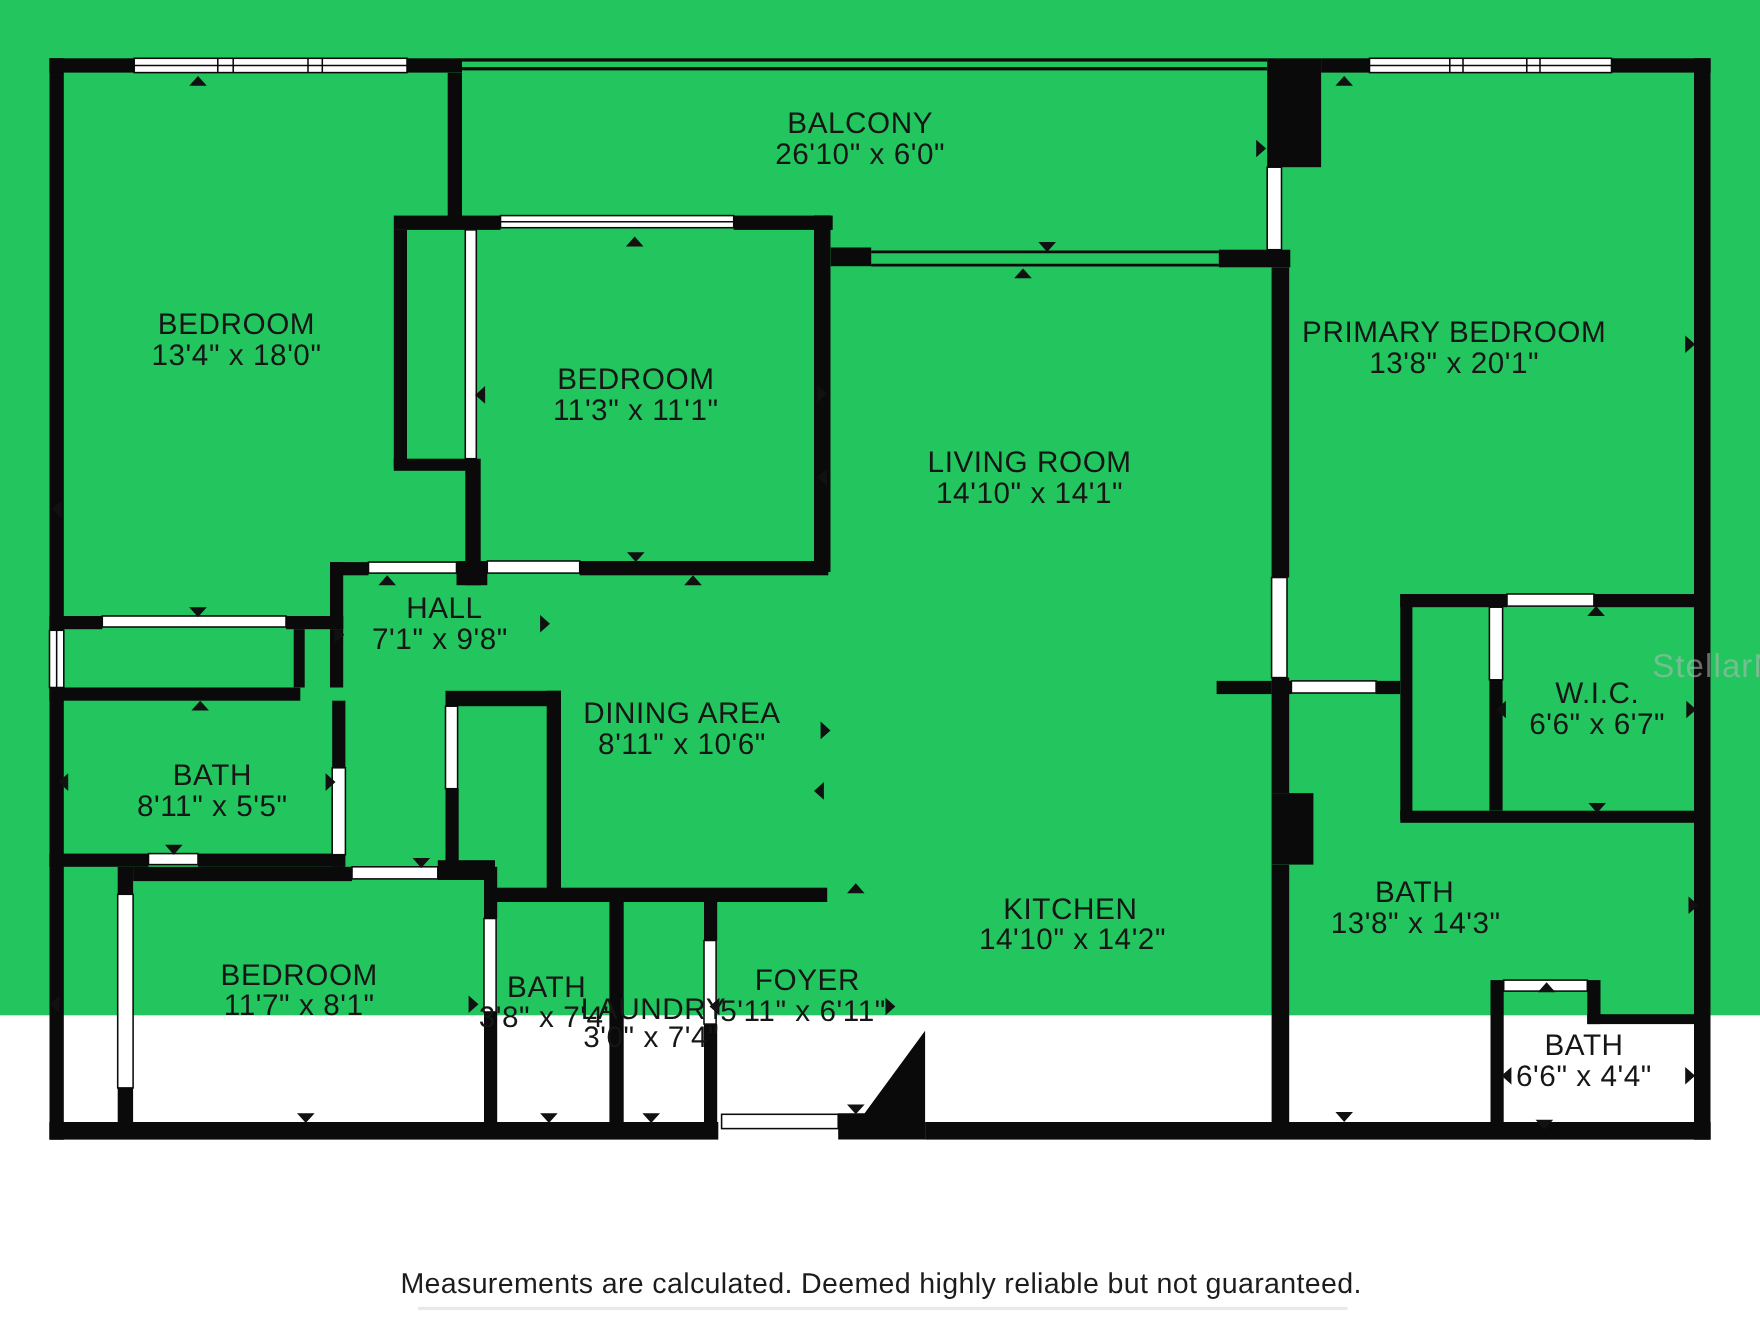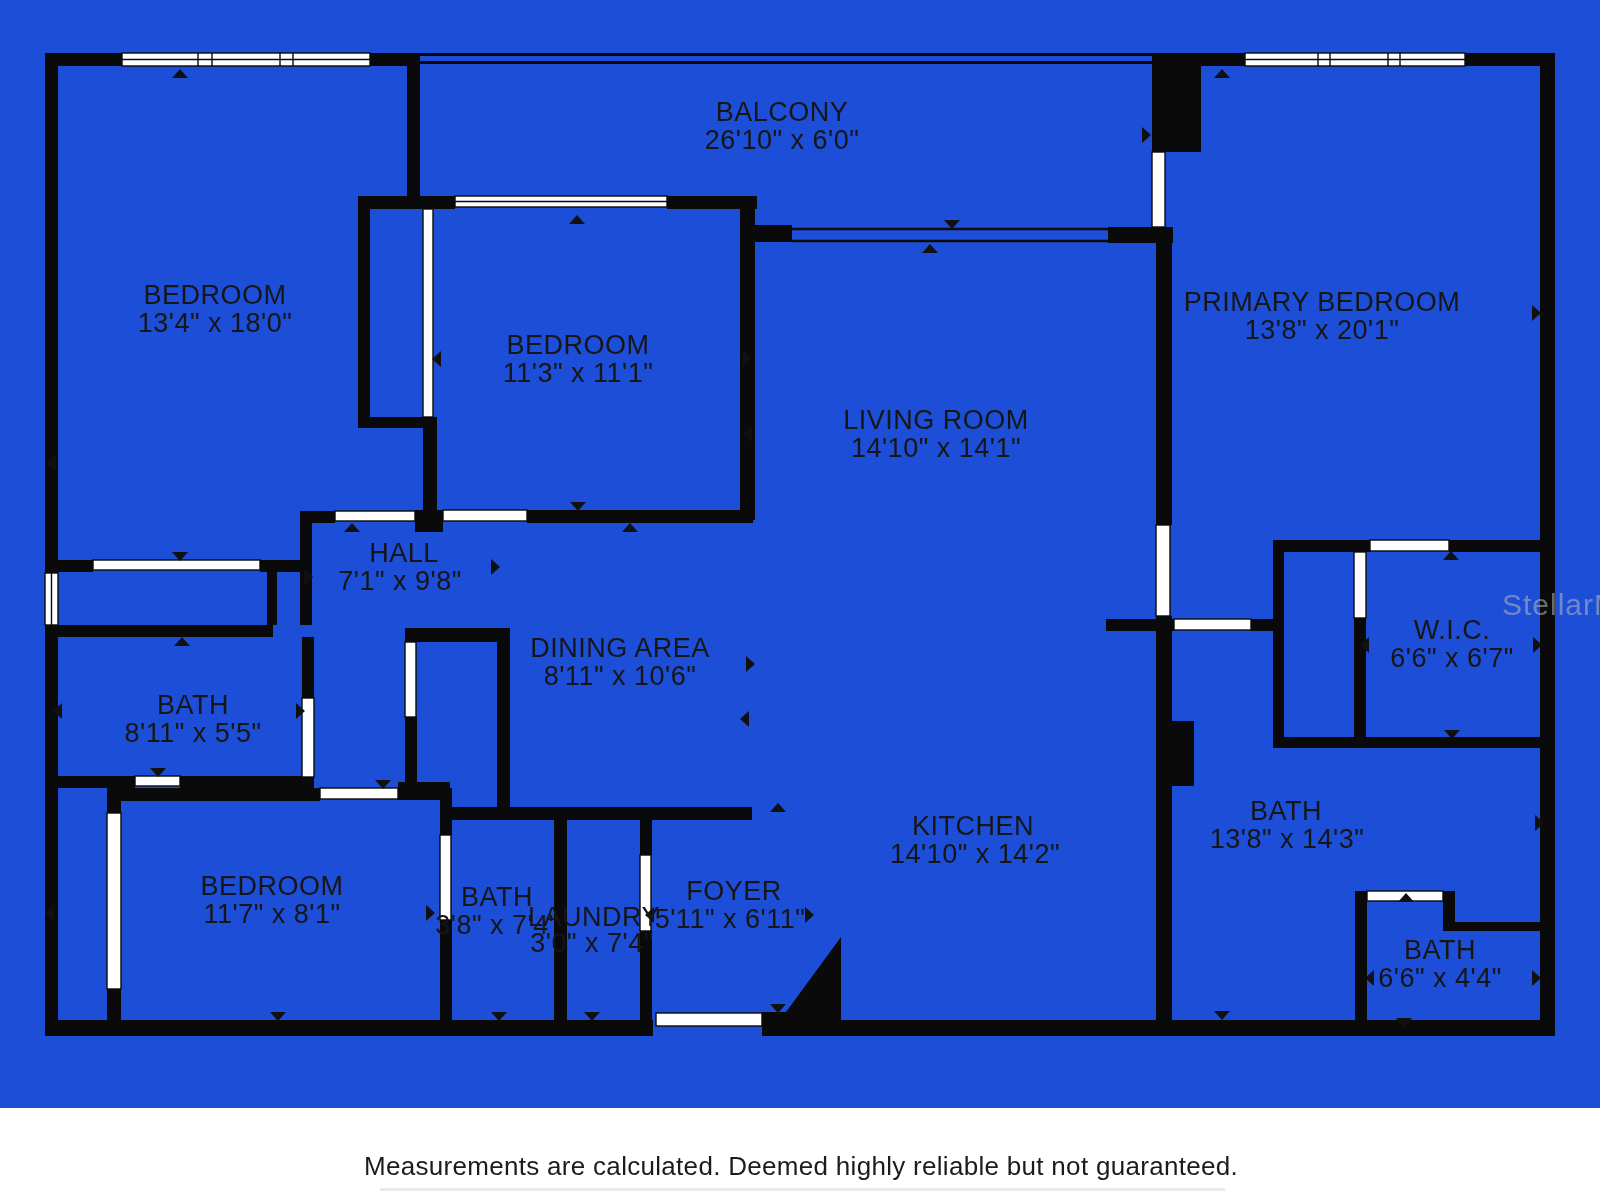--- a/index.html
+++ b/index.html
@@ -1,18 +1,18 @@
 <!DOCTYPE html>
 <html><head>
 <meta charset="utf-8">
 <style>
   html,body{margin:0;padding:0;background:#ffffff;}
   body{width:1600px;height:1200px;overflow:hidden;position:relative;
        font-family:"Liberation Sans", sans-serif;}
-  .stage{position:absolute;left:0;top:0;width:1600px;height:1108px;background:#1d4ed8;}
+  .stage{position:absolute;left:0;top:0;width:1600px;height:923px;background:#22c55e;}
   svg{display:block}
   .room-name, .room-dims{
     font-family:"Liberation Sans", sans-serif;
     font-size:27px; fill:#161616; letter-spacing:0.5px;
   }
   .disclaimer{
     font-family:"Liberation Sans", sans-serif;
     font-size:26px; fill:#1c1c1c; letter-spacing:0.3px;
   }
   .watermark{

